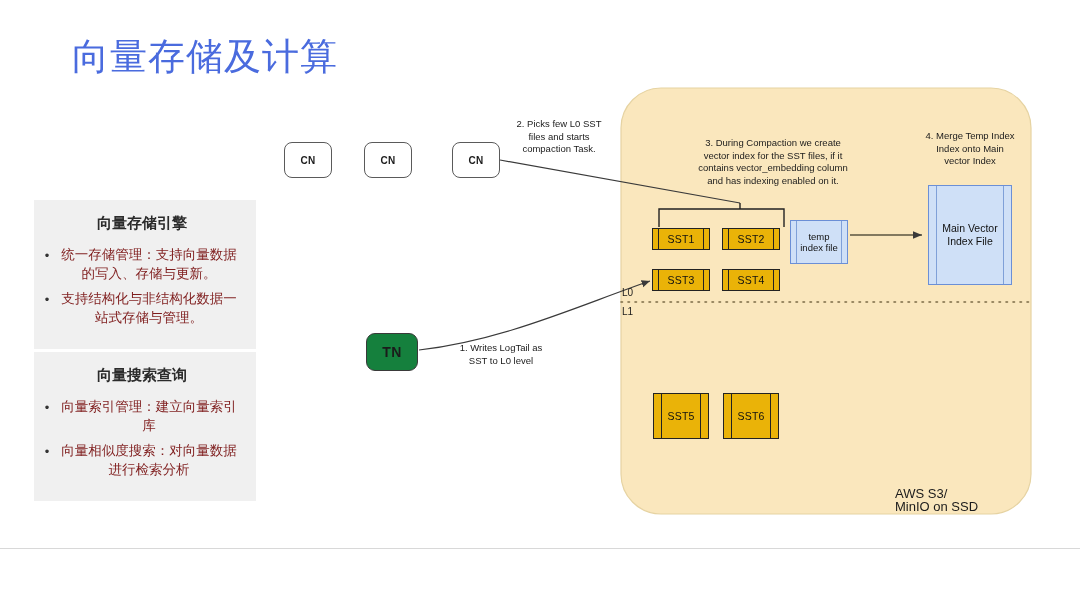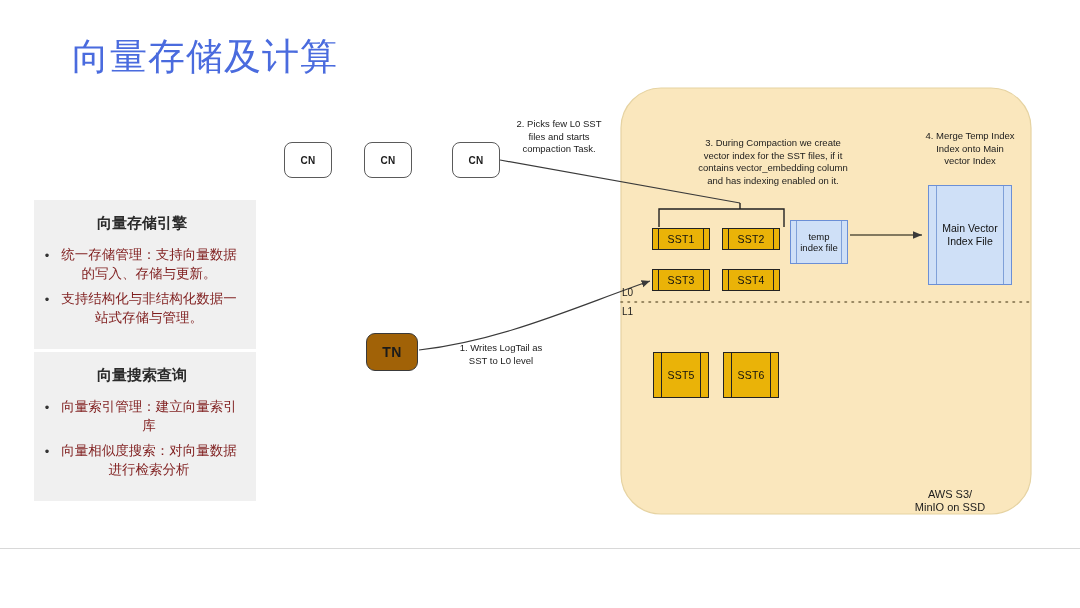--- a/index.html
+++ b/index.html
@@ -65,21 +65,21 @@
     position:absolute;box-sizing:border-box;
     display:flex;align-items:center;justify-content:center;
     text-align:center;color:#1b1b1b;
   }
   .cn-node{
     width:48px;height:36px;border:1.3px solid #5a5a5a;border-radius:8px;
     background:#ffffff;font-size:10px;font-weight:bold;letter-spacing:.3px;
   }
   .tn-node{
     width:52px;height:38px;border:1.3px solid #3a3a3a;border-radius:9px;
-    background:#a16207;font-size:14px;font-weight:bold;letter-spacing:.3px;
+    background:#15803d;font-size:14px;font-weight:bold;letter-spacing:.3px;
   }
 
   
   .annot{
     position:absolute;text-align:center;color:#1b1b1b;
     font-size:9.5px;line-height:12.5px;
   }
 
   
   .sst{
@@ -88,21 +88,21 @@
     display:flex;align-items:center;justify-content:center;
     font-size:10.5px;color:#111;letter-spacing:.2px;
   }
   .sst::before,.sst::after{
     content:"";position:absolute;top:0;bottom:0;width:0;
     border-left:1.2px solid #222;
   }
   .sst::before{left:5px;}
   .sst::after{right:5px;}
   .sst-flat{width:58px;height:22px;}
-  .sst-tall{width:56px;height:46px;}
+  .sst-tall{width:56px;height:46px;margin-top:41px;}
   .sst-tall::before{left:7px;}
   .sst-tall::after{right:7px;}
 
   
   .bluefile{
     position:absolute;box-sizing:border-box;
     border:1.1px solid #6b8fd6;background:#cfe0f7;
     display:flex;align-items:center;justify-content:center;
     text-align:center;color:#111;
   }
@@ -114,21 +114,21 @@
   .bluefile::after{right:7px;}
   #temp-index-file{left:790px;top:220px;width:58px;height:44px;font-size:9.5px;line-height:11.5px;}
   #temp-index-file::before{left:5px;}
   #temp-index-file::after{right:5px;}
   #main-vector-index{left:928px;top:185px;width:84px;height:100px;font-size:10.5px;line-height:13px;}
 
   .level-label{
     position:absolute;font-size:10px;color:#1b1b1b;font-weight:normal;
   }
   .store-label{
-    position:absolute;text-align:center;font-size:11px;line-height:12.5px;color:#1b1b1b;
+    position:absolute;text-align:left;font-size:13px;line-height:12.5px;color:#1b1b1b;
   }
 
   
   .footer-rule{
     position:absolute;left:0;top:548px;width:1080px;height:1px;background:#d8d8d8;
   }
   .footer{
     position:absolute;left:0;top:549px;width:1080px;height:59px;background:#ffffff;
   }
 </style>

